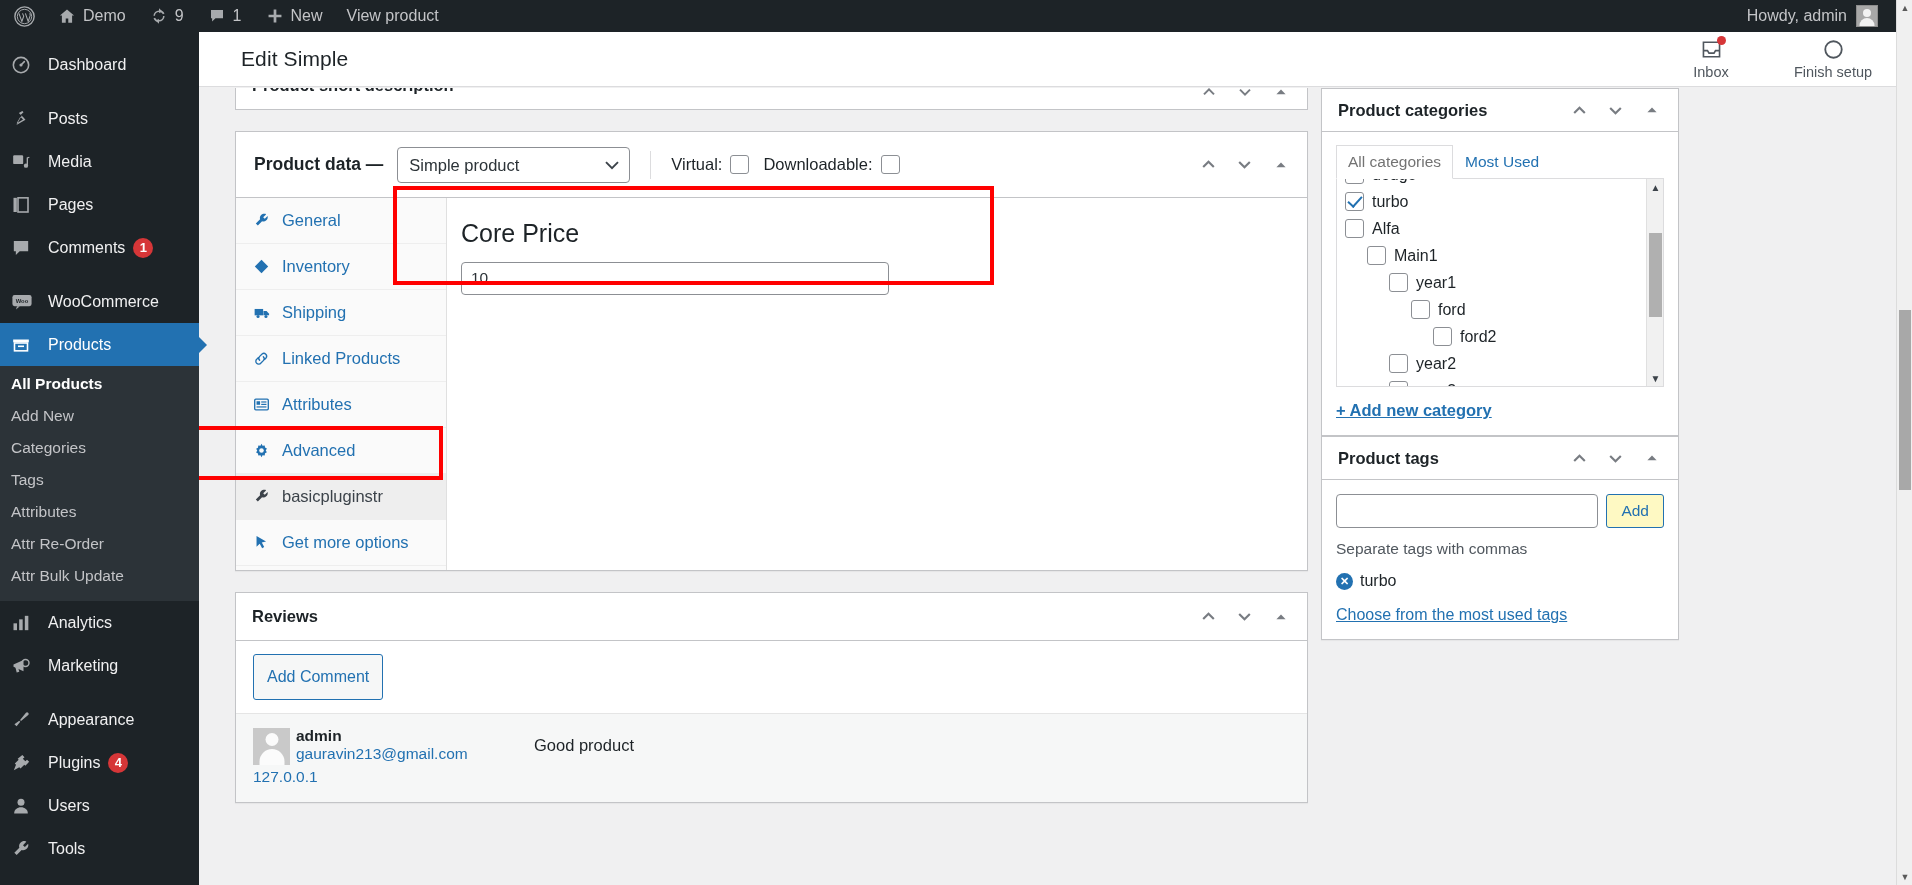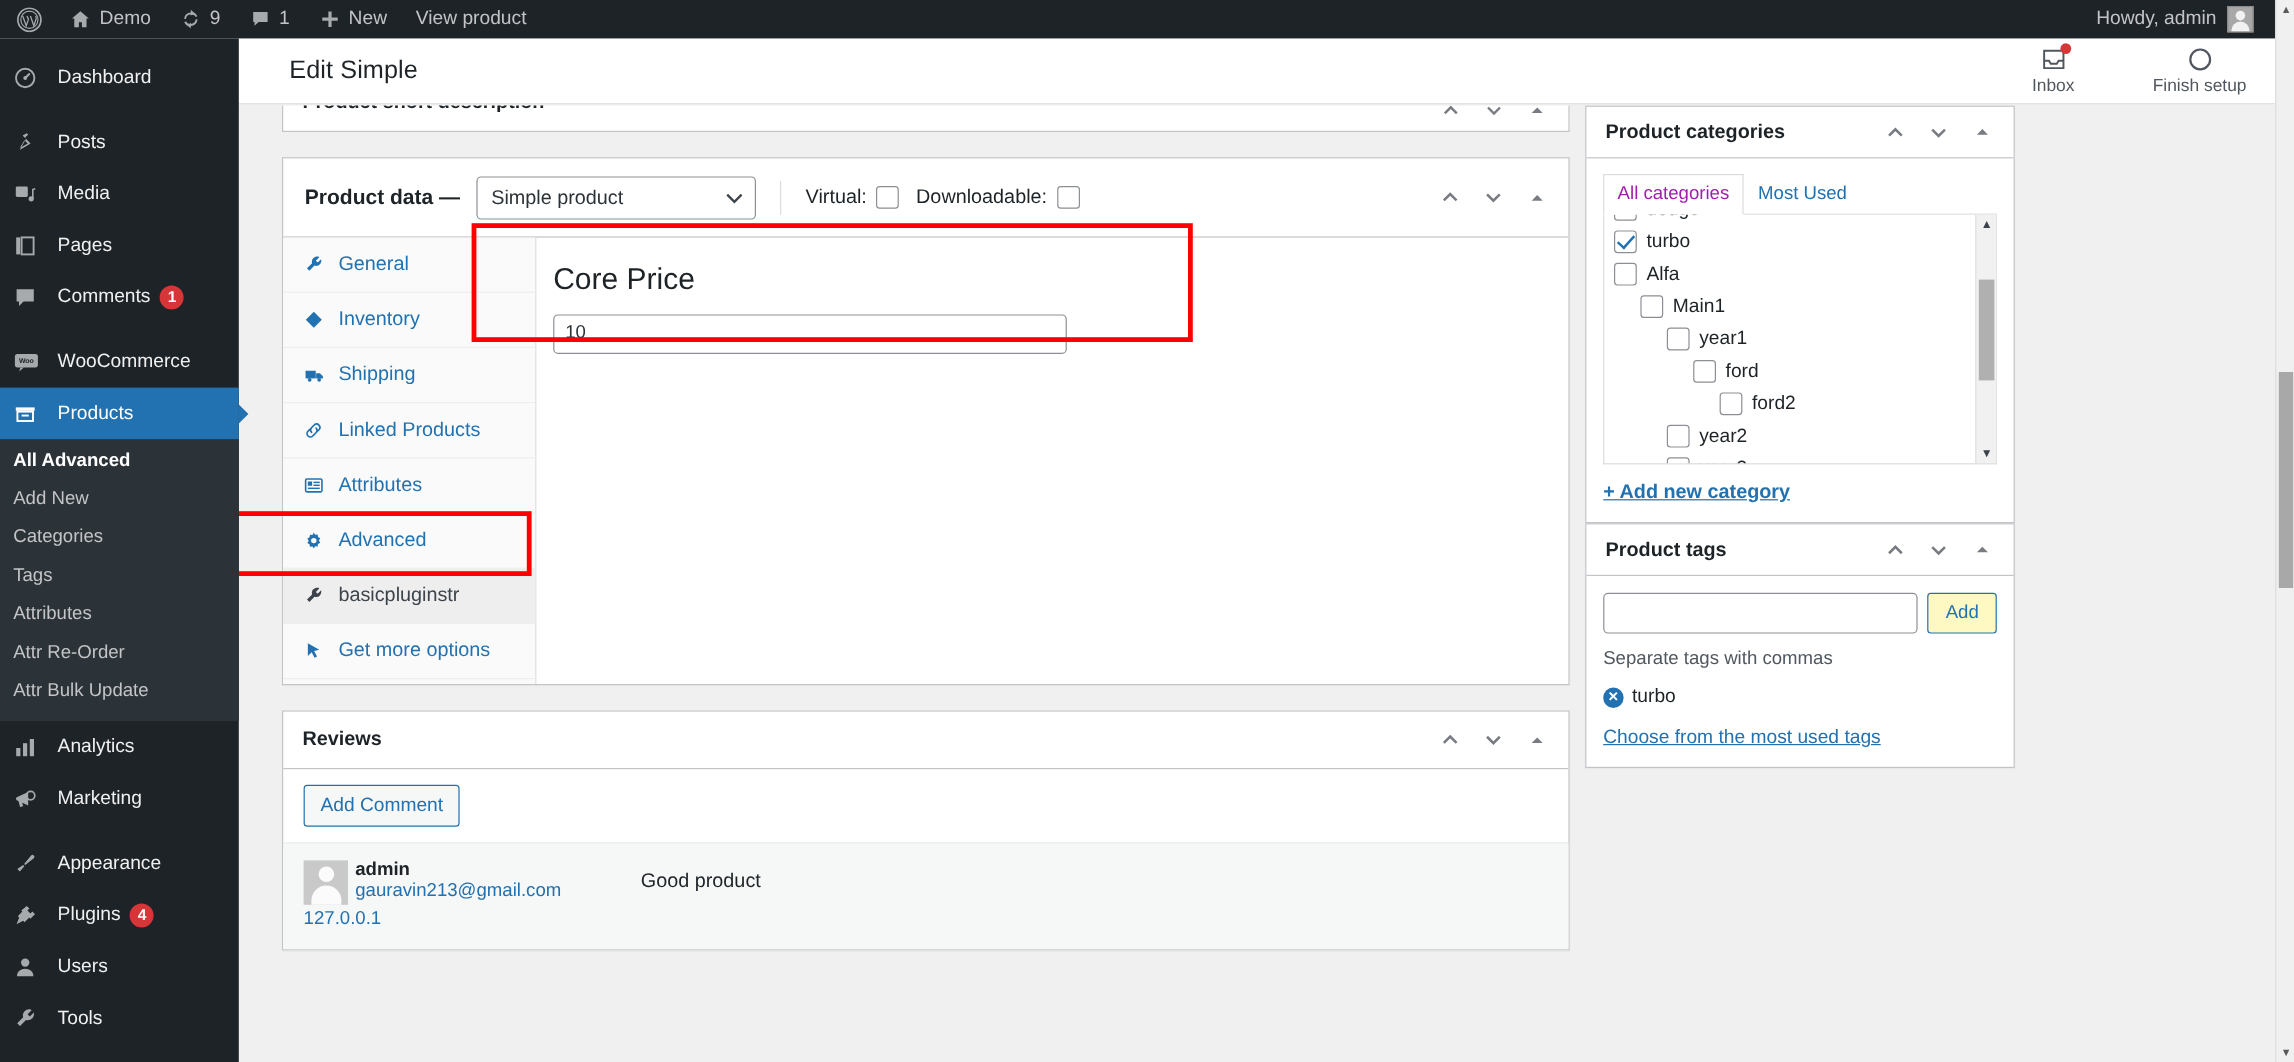--- a/index.html
+++ b/index.html
@@ -220,21 +220,21 @@
     color: #2c3338; background: #fff;
   }
 
   
   .redbox { position: absolute; border: 4px solid #ff0000; pointer-events: none; z-index: 20; }
 
   
   #reviews-head { height: 48px; }
   .rv-toolbar { padding: 13px 0 13px 17px; border-bottom: 1px solid #e5e5e5; }
   #add-comment-btn {
-    height: 35px; padding: 0 13px;
+    height: 46px; padding: 0 13px;
     background: #f6f7f7; border: 1px solid #2271b1; border-radius: 3px;
     color: #2271b1; font-size: 16px; font-family: "Liberation Sans", sans-serif;
     cursor: pointer;
   }
   .rv-row { display: flex; background: #f6f7f7; padding: 13px 0 16px 17px; }
   .rv-author { width: 260px; flex: 0 0 260px; position: relative; font-size: 15.5px; }
   .rv-avatar {
     width: 37px; height: 37px; background: #c9c9c9; float: left;
     margin: 1px 6px 2px 0; position: relative; overflow: hidden;
   }
@@ -255,21 +255,21 @@
   .rv-text { padding-left: 21px; font-size: 16.5px; color: #1d2327; padding-top: 9px; }
 
   
   .cat-tabs { display: flex; margin: 13px 14px 0 14px; border-bottom: 1px solid #dcdcde; }
   .cat-tab {
     padding: 7px 11px; font-size: 15.5px; color: #2271b1;
     border: 1px solid transparent; margin-bottom: -1px;
   }
   .cat-tab.active {
     background: #fff; border-color: #dcdcde; border-bottom-color: #fff;
-    color: #a21caf;
+    color: #737373;
   }
   .cat-list-wrap {
     margin: 0 14px; border: 1px solid #dcdcde; border-top: none;
     height: 208px; position: relative; overflow: hidden; background: #fff;
   }
   .cat-list { padding: 0; margin: 0; list-style: none; position: absolute; top: -18px; left: 0; right: 14px; }
   .cat-li { display: flex; align-items: center; gap: 8px; padding: 4px 0 4px 8px; font-size: 16px; color: #1d2327; }
   .cat-li .cbox { flex: 0 0 19px; }
   .cat-scroll { position: absolute; right: 0; top: 0; width: 17px; height: 100%; background: #f1f1f1; border-left: 1px solid #e0e0e0; }
   .cat-scroll .arr { position: absolute; left: 0; width: 17px; height: 16px; display: flex; align-items: center; justify-content: center; color: #3c434a; font-size: 10px; }
@@ -438,21 +438,21 @@
         <svg width="20" height="20" viewBox="0 0 24 24">
             <rect x="2.6" y="5.4" width="18.8" height="3.4" fill="#fff"></rect>
             <rect x="4.2" y="9.6" width="15.6" height="9.4" fill="none" stroke="#fff" stroke-width="1.9"></rect>
             <rect x="8.4" y="12.6" width="7.2" height="1.9" fill="#fff"></rect>
           </svg>
       </span>
       <span class="mi-label">Products</span>
     </div>
 
     <div id="submenu">
-      <a class="sub-item cur">All Advanced</a>
+      <a class="sub-item cur">All Products</a>
       <a class="sub-item">Add New</a>
       <a class="sub-item">Categories</a>
       <a class="sub-item">Tags</a>
       <a class="sub-item">Attributes</a>
       <a class="sub-item">Attr Re-Order</a>
       <a class="sub-item">Attr Bulk Update</a>
     </div>
 
     <div class="menu-item">
       <span class="mi-icon">

